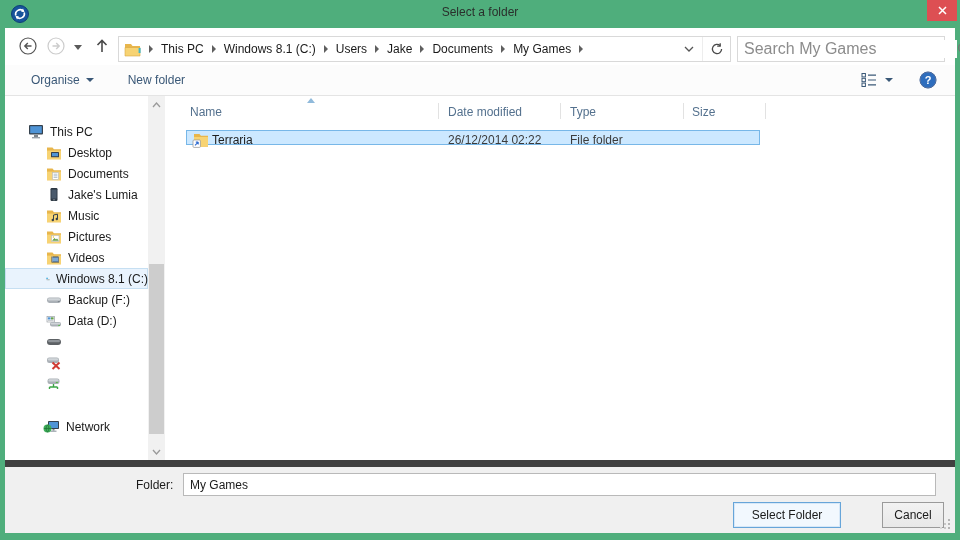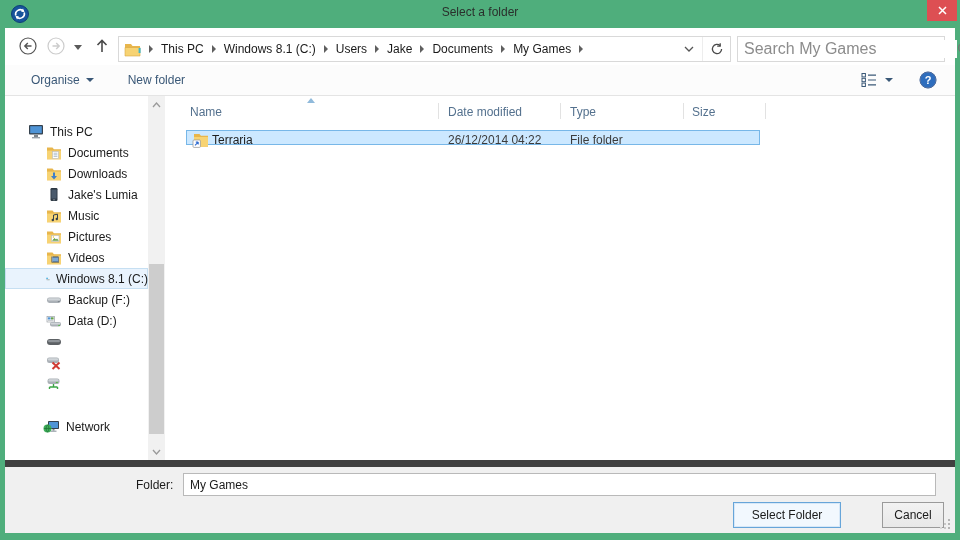--- a/index.html
+++ b/index.html
@@ -207,32 +207,33 @@
             <rect x="2.2" y="2.2" width="11.6" height="7" fill="#4f94d6"></rect>
             <rect x="6" y="11" width="4" height="2" fill="#7d858d"></rect>
             <rect x="4" y="13" width="8" height="1.4" fill="#9aa2aa"></rect>
           </svg>
           <span class="lbl">This PC</span>
         </div>
         <div class="side-item ind1">
           <svg width="16" height="14" viewBox="0 0 16 14">
             <path d="M1 1.5 h5.5 l1.4 1.8 H15 v10 H1 Z" fill="#e8b64c"></path>
             <path d="M1 4.6 H15 V13.3 H1 Z" fill="#f7d373"></path>
+            <rect x="5" y="6" width="8" height="5.3" rx="0.6" fill="#35414d"></rect>
+            <rect x="6" y="7" width="6" height="3.2" fill="#4f94d6"></rect>
+          </svg>
+          <span class="lbl">Desktop</span>
+        </div>
+        <div class="side-item ind1">
+          <svg width="16" height="14" viewBox="0 0 16 14">
+            <path d="M1 1.5 h5.5 l1.4 1.8 H15 v10 H1 Z" fill="#e8b64c"></path>
+            <path d="M1 4.6 H15 V13.3 H1 Z" fill="#f7d373"></path>
             <rect x="6.5" y="5.5" width="6" height="7" fill="#fff" stroke="#b9b9b9" stroke-width="0.6"></rect>
             <path d="M7.6 7.2 H11.4 M7.6 8.8 H11.4 M7.6 10.4 H11.4" stroke="#9db0c0" stroke-width="0.8"></path>
           </svg>
           <span class="lbl">Documents</span>
-        </div>
-        <div class="side-item ind1">
-          <svg width="16" height="14" viewBox="0 0 16 14">
-            <path d="M1 1.5 h5.5 l1.4 1.8 H15 v10 H1 Z" fill="#e8b64c"></path>
-            <path d="M1 4.6 H15 V13.3 H1 Z" fill="#f7d373"></path>
-            <path d="M9 5.5 v3.4 h2 l-3 3.6 -3 -3.6 h2 V5.5 Z" fill="#3f7fc9"></path>
-          </svg>
-          <span class="lbl">Downloads</span>
         </div>
         <div class="side-item ind1">
           <svg width="16" height="15" viewBox="0 0 16 15">
             <rect x="4.5" y="1" width="7" height="13" rx="1.2" fill="#2c3742"></rect>
             <rect x="5.4" y="2.6" width="5.2" height="9" fill="#4a5a6c"></rect>
             <rect x="6.8" y="12.4" width="2.4" height="0.9" fill="#8a949e"></rect>
           </svg>
           <span class="lbl">Jake's Lumia</span>
         </div>
         <div class="side-item ind1">
@@ -368,21 +369,21 @@
         <div class="file-row">
           <span class="cell c-icon">
             <svg width="17" height="16" viewBox="0 0 17 16">
               <path d="M2 2 h5.5 l1.4 1.8 H16 v11 H2 Z" fill="#e8b64c"></path>
               <path d="M2 5 H16 V14.8 H2 Z" fill="#f7d373"></path>
               <rect x="1" y="8" width="7.4" height="7.4" rx="1" fill="#fff" stroke="#8f8f8f" stroke-width="0.7"></rect>
               <path d="M3 13.3 L6.2 10.1 M6.2 10.1 h-2.4 M6.2 10.1 v2.4" fill="none" stroke="#2f6bd0" stroke-width="1.1"></path>
             </svg>
           </span>
           <span class="cell c-name">Terraria</span>
-          <span class="cell c-date">26/12/2014 04:22</span>
+          <span class="cell c-date">26/12/2014 02:22</span>
           <span class="cell c-type">File folder</span>
         </div>
       </div>
     </div>
 
     <div class="footer">
       <span class="folder-label">Folder:</span>
       <input type="text" class="folder-input" value="My Games" style="">
       <button class="btn btn-select">Select Folder</button>
       <button class="btn btn-cancel">Cancel</button>

